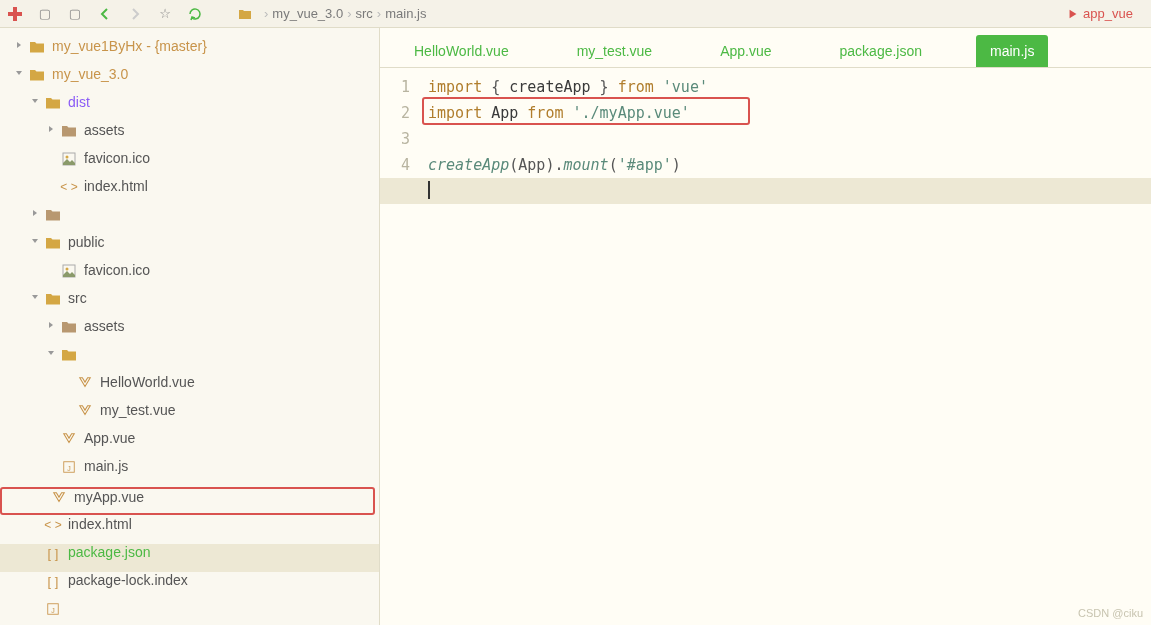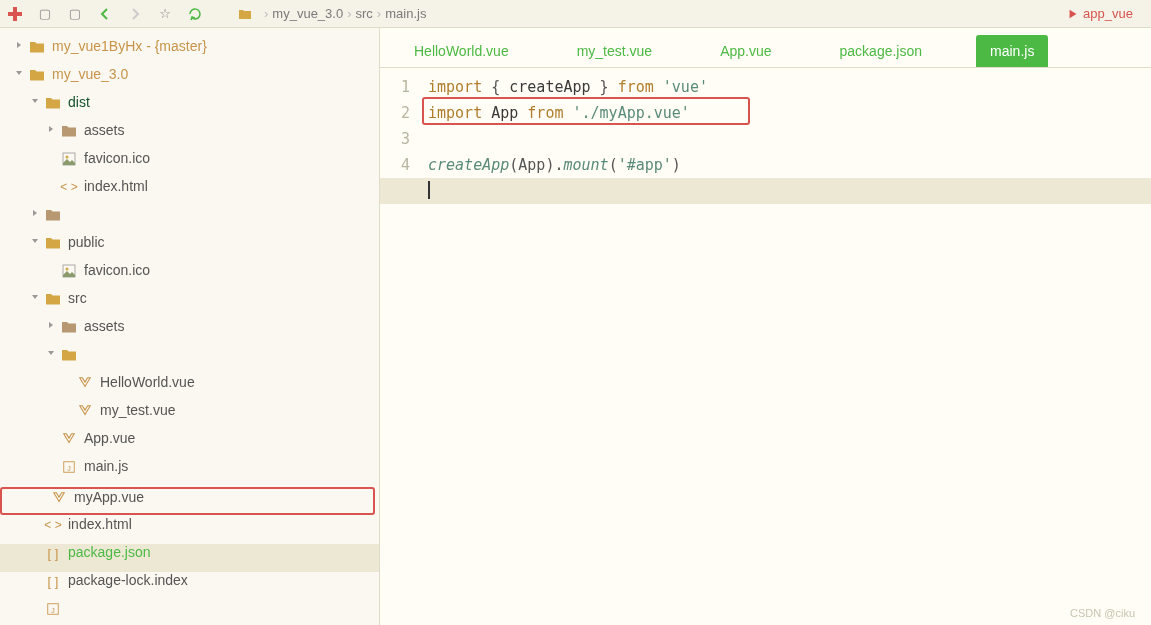--- a/index.html
+++ b/index.html
@@ -173,21 +173,21 @@
       display: inline-block;
       width: 2px;
       height: 18px;
       background: #333;
       vertical-align: middle;
       margin-bottom: 3px;
     }
     .watermark {
       position: absolute;
       bottom: 6px;
-      right: 16px;
+      right: 8px;
       color: #c8c4b0;
       font-size: 11px;
     }
   </style>
 </head>
 <body>
 
 <div class="toolbar">
   <span class="toolbar-icon red">
     <svg width="14" height="14" viewBox="0 0 14 14">
@@ -267,21 +267,21 @@
         <span class="tree-arrow">
           <svg width="8" height="8" viewBox="0 0 8 8">
             <path d="M1 2l3 4 3-4z" fill="#999"></path>
           </svg>
         </span>
         <span class="tree-icon">
           <svg width="16" height="16" viewBox="0 0 16 16">
             <path d="M1 3h5l1.5 1.5H15v9H1z" fill="#d4a744"></path>
           </svg>
         </span>
-        <span class="tree-label" style="color: #14532d;">dist</span>
+        <span class="tree-label" style="color: #8b5cf6;">dist</span>
       </div>
       <div class="tree-item depth-2">
         <span class="tree-arrow">
           <svg width="8" height="8" viewBox="0 0 8 8">
             <path d="M2 1l4 3-4 3z" fill="#999"></path>
           </svg>
         </span>
         <span class="tree-icon">
           <svg width="16" height="16" viewBox="0 0 16 16">
             <path d="M1 3h5l1.5 1.5H15v9H1z" fill="#b89870"></path>

